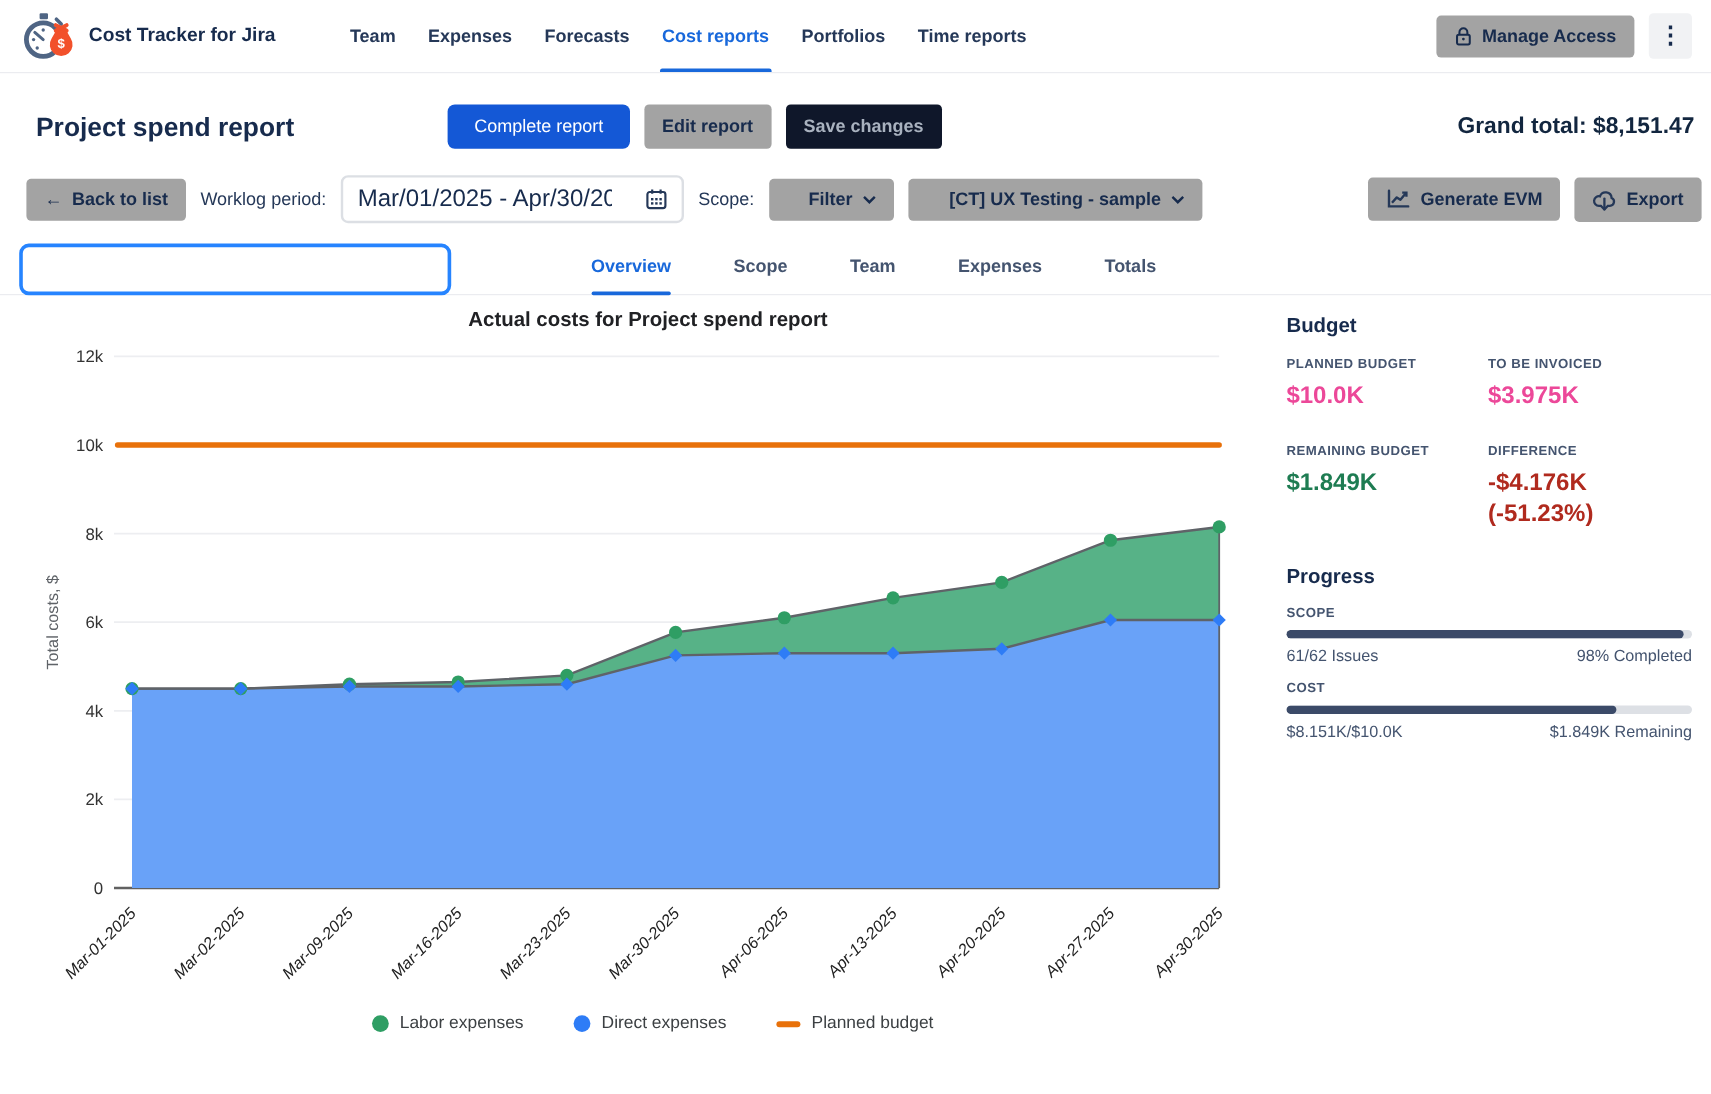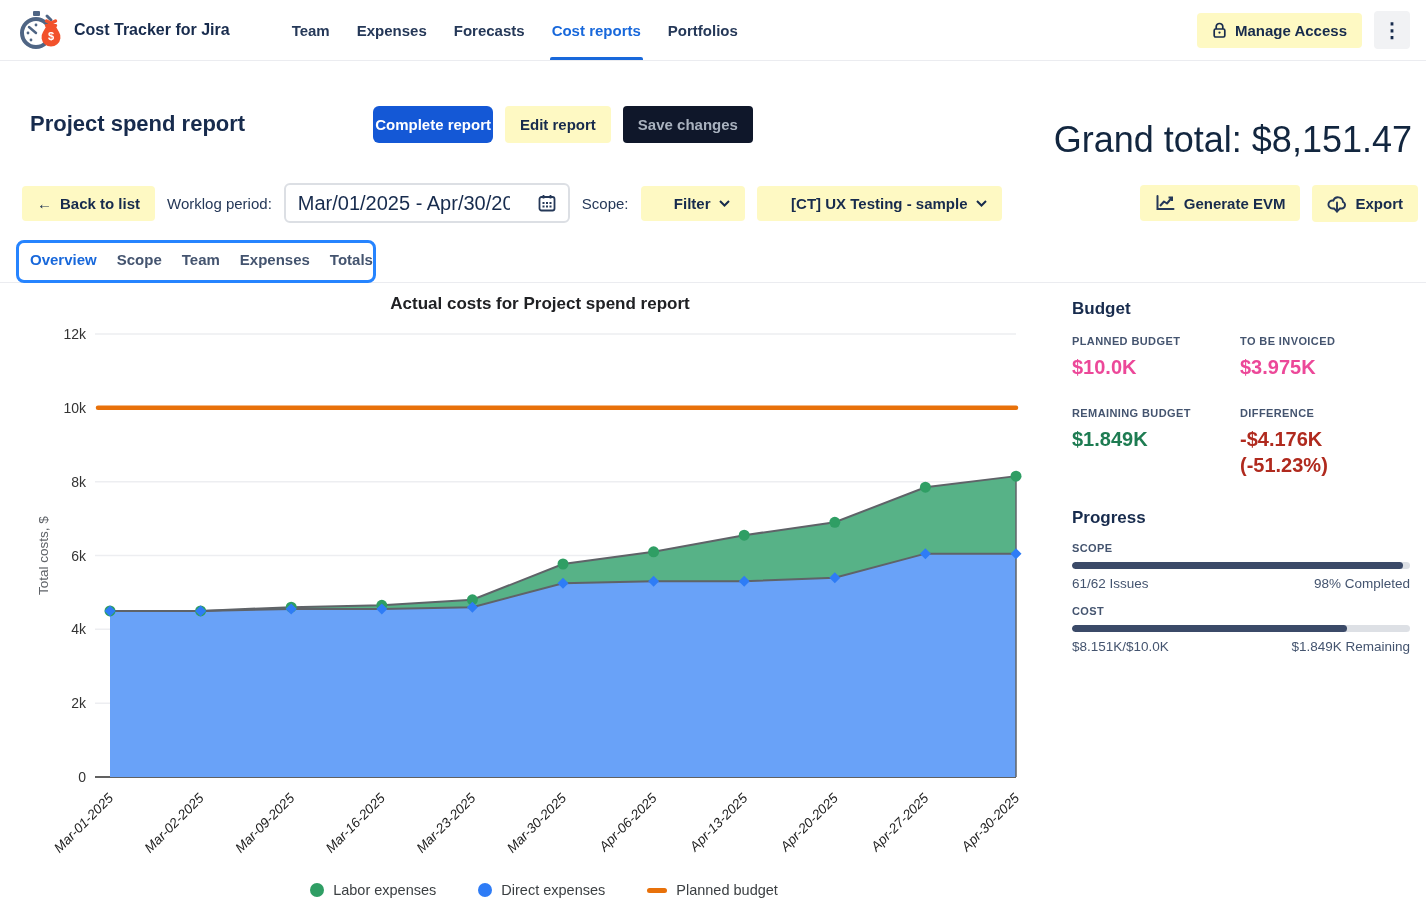--- a/index.html
+++ b/index.html
@@ -12,47 +12,47 @@
   .logo { width:48px; height:48px; flex:0 0 auto; }
   .app-title { font-size:16px; font-weight:700; margin-left:10px; white-space:nowrap; }
   .nav-items { display:flex; gap:27px; margin-left:62px; height:100%; align-items:center; }
   .nav-item { position:relative; font-size:15px; font-weight:700; color:#253858;
     text-decoration:none; cursor:pointer; height:100%; display:flex; align-items:center; }
   .nav-item.active { color:#1868DB; }
   .nav-item.active::after { content:""; position:absolute; left:-2px; right:-2px; bottom:0;
     height:3px; background:#1868DB; border-radius:2px 2px 0 0; }
   .topnav-right { margin-left:auto; display:flex; align-items:center; gap:12px; }
   .btn { display:inline-flex; align-items:center; gap:8px; border:none; border-radius:4px;
-    background:#fef9c3; color:#172B4D; font-family:inherit; font-size:15px; font-weight:600;
+    background:#a3a3a3; color:#172B4D; font-family:inherit; font-size:15px; font-weight:600;
     padding:9px 15px; cursor:pointer; white-space:nowrap; }
   .kebab-btn { width:36px; height:38px; border-radius:4px; background:#F1F2F4; border:none;
     font-size:20px; font-weight:700; color:#172B4D; cursor:pointer; line-height:1; }
 
   
   .title-row { display:flex; align-items:center; padding:26px 12px 0 30px; }
   .page-title { font-size:22px; font-weight:700; }
   .title-buttons { display:flex; gap:12px; margin-left:128px; }
-  .btn-primary { background:#1458D6; color:#fff; font-weight:700; border-radius:6px; padding:10px 2px; }
+  .btn-primary { background:#1458D6; color:#fff; font-weight:400; border-radius:6px; padding:10px 22px; }
   .btn-disabled { background:#0f172a; color:#A9B2BF; cursor:default; }
-  .grand-total { margin-left:auto; font-size:36px; font-weight:400; color:#12263F; padding-right:2px;margin-top:32px; }
+  .grand-total { margin-left:auto; font-size:19px; font-weight:700; color:#12263F; padding-right:2px; }
 
   
   .controls-row { display:flex; align-items:center; gap:12px; padding:22px 8px 0 22px; }
   .label-text { font-size:15px; color:#253858; white-space:nowrap; }
   .date-field { display:flex; align-items:center; justify-content:space-between;
     width:286px; height:40px; border:2px solid #DCDFE4; border-radius:6px; padding:0 12px; background:#fff; }
   .date-field input { border:none; outline:none; font-family:inherit; font-size:20px;
     color:#172B4D; width:212px; background:transparent; }
   .select-btn { justify-content:flex-end; }
   .chev { width:11px; height:7px; }
   .spacer { flex:1; }
 
   
   .tabs-row { position:relative; margin-top:14px; border-bottom:1px solid #EBECF0; padding:0 0 0 30px; height:46px; }
-  .tabs { display:flex; gap:20px; height:100%; align-items:center; }
+  .tabs { display:flex; gap:52px; height:100%; align-items:center;justify-content:center; }
   .tab { position:relative; font-size:15px; font-weight:600; color:#44546F; cursor:pointer;
     height:100%; display:flex; align-items:center; }
   .tab.active { color:#1868DB; }
   .tab.active::after { content:""; position:absolute; left:0; right:0; bottom:-1px; height:3px;
     background:#1868DB; border-radius:2px; }
   .annotation-box { position:absolute; left:16px; top:3px; width:360px; height:43px;
     border:3px solid #2684FF; border-radius:8px; pointer-events:none; }
 
   
   .main { display:flex; }
@@ -98,20 +98,21 @@
     <path d="M30.5 19.5 l9-4.5 M39.5 19.5 l-9-4.5" stroke="#F2512B" stroke-width="3.4" stroke-linecap="round"></path>
     <text x="35" y="34" text-anchor="middle" font-size="11" font-weight="bold" fill="#fff" font-family="Liberation Sans, sans-serif">$</text>
   </svg>
   <div class="app-title">Cost Tracker for Jira</div>
   <nav class="nav-items" id="nav-items">
       <a class="nav-item">Team</a>
       <a class="nav-item">Expenses</a>
       <a class="nav-item">Forecasts</a>
       <a class="nav-item active">Cost reports</a>
       <a class="nav-item">Portfolios</a>
+      <a class="nav-item">Time reports</a>
     </nav>
   <div class="topnav-right">
     <button class="btn">
       <svg class="lock" width="15" height="17" viewBox="0 0 15 17">
         <path d="M4.2 7V4.8a3.3 3.3 0 0 1 6.6 0V7" fill="none" stroke="#172B4D" stroke-width="1.7"></path>
         <rect x="2.2" y="7" width="10.6" height="8" rx="1.4" fill="none" stroke="#172B4D" stroke-width="1.7"></rect>
         <circle cx="7.5" cy="10.6" r="1.15" fill="#172B4D"></circle>
       </svg>
       <span>Manage Access</span>
     </button>

